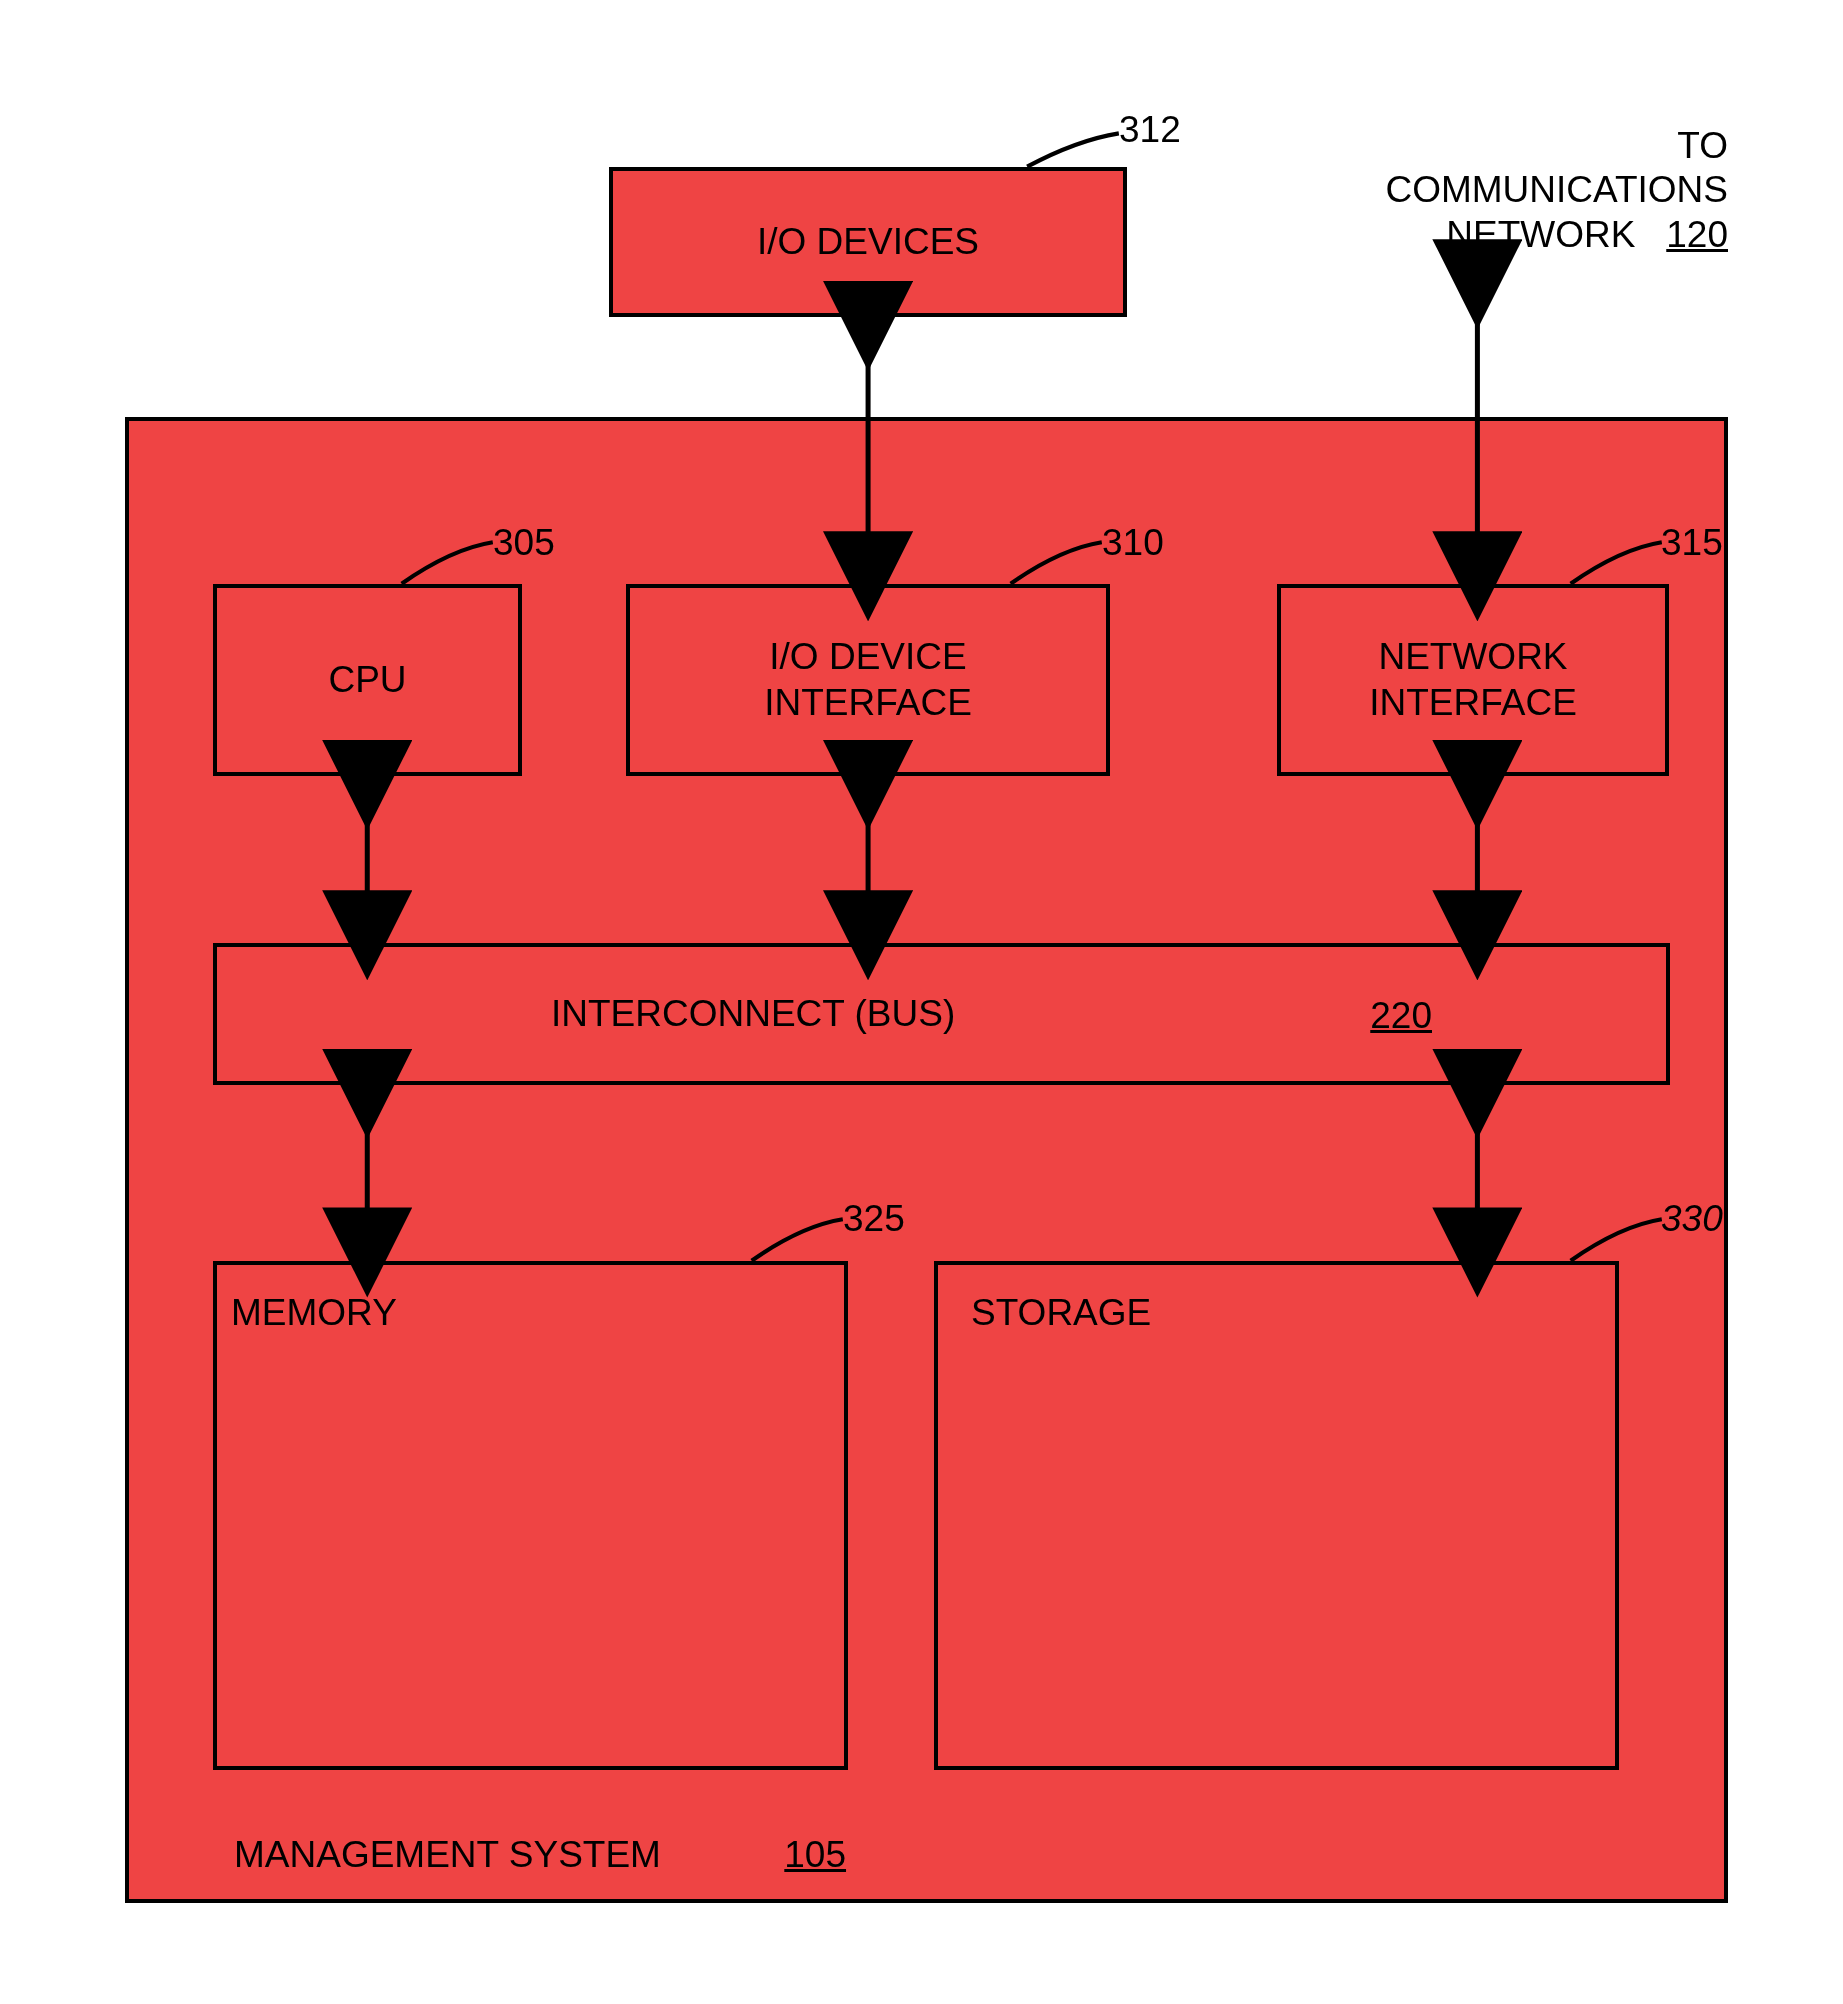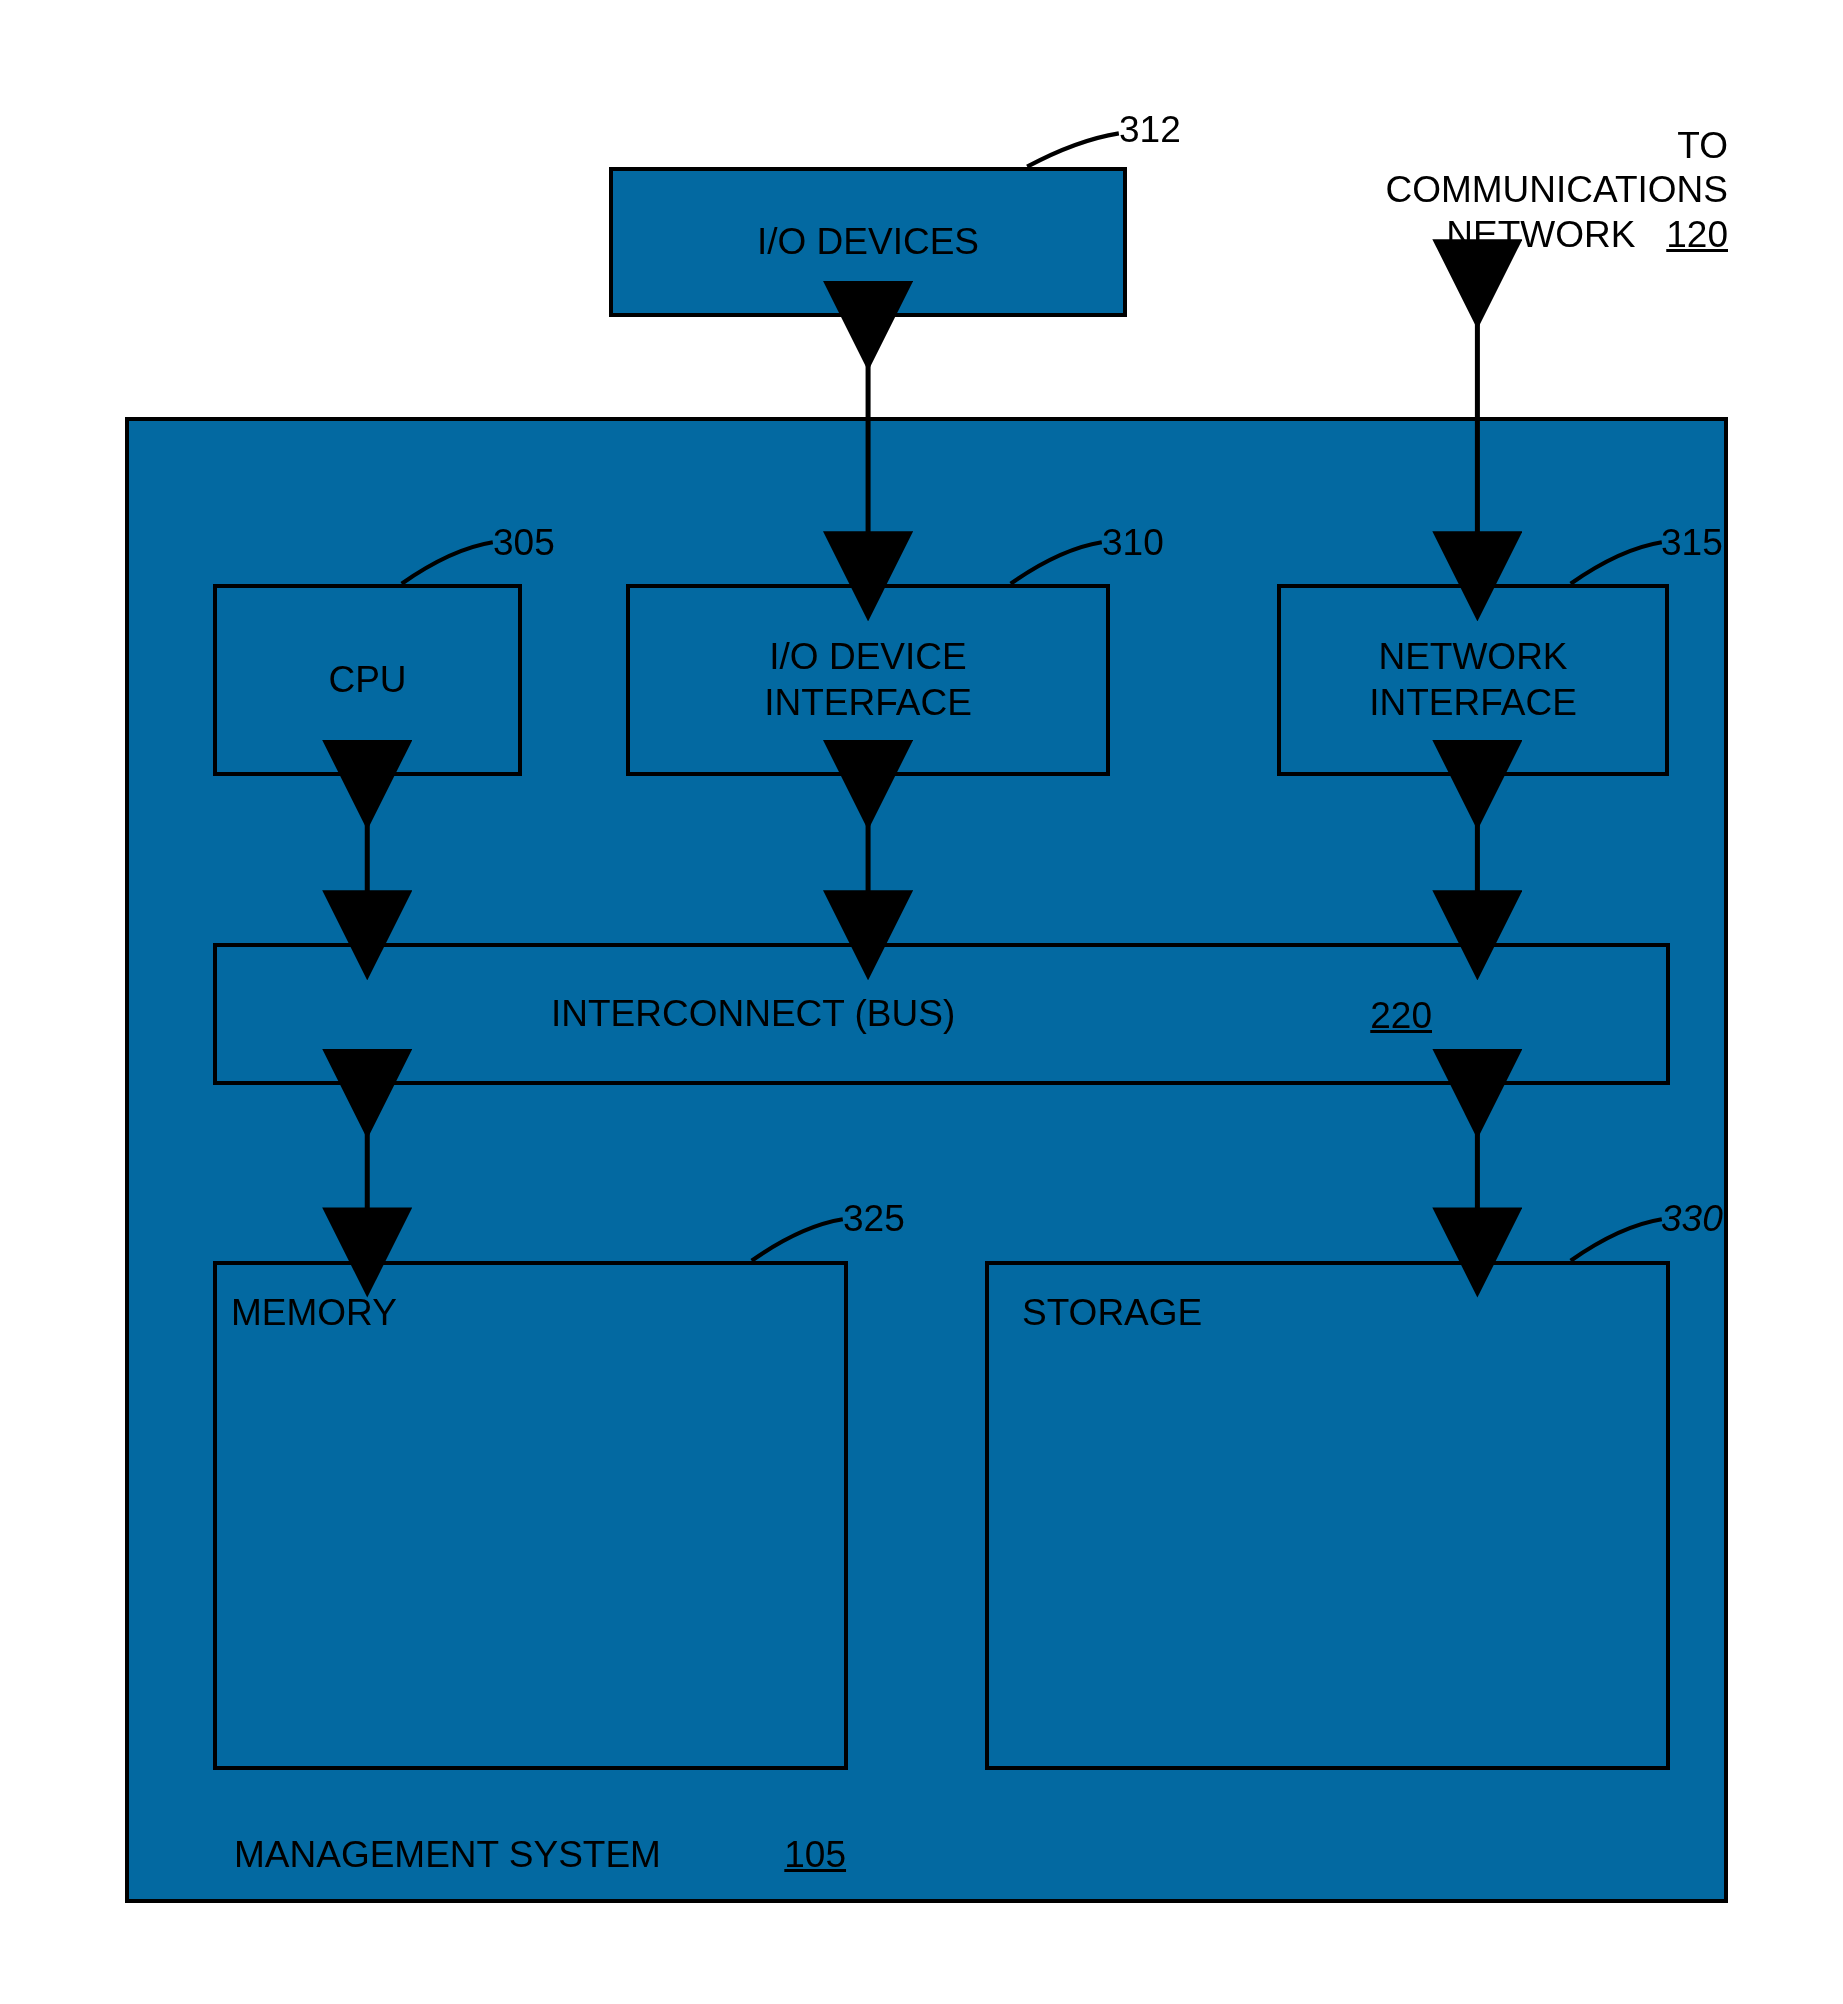--- a/index.html
+++ b/index.html
@@ -11,21 +11,21 @@
   }
   .canvas {
     position: relative;
     width: 1843px;
     height: 2005px;
     background: #fff;
   }
   .box {
     position: absolute;
     border: 4.2px solid #000;
-    background: #0369a1;
+    background: #ef4444;
     display: flex;
     align-items: center;
     justify-content: center;
     text-align: center;
     font-size: 37px;
     line-height: 1.25;
   }
   .label {
     position: absolute;
     font-size: 37px;
@@ -115,21 +115,21 @@
 
 <div class="box" style="left:213px; top:1261px; width:635px; height:509px; display:block; padding:25px 14px;">
   <div style="text-align:left; font-size:37px;">MEMORY</div>
 
 </div>
 <svg class="arrow-svg" style="left:751px; top:1211px; width:167px; height:58px;" viewBox="0 0 200 70" width="167" height="58">
   <path d="M110 10 Q60 18 0 60" stroke="#000" stroke-width="5" fill="none"></path>
 </svg>
 <div class="ref" style="left:843px; top:1198px;">325</div>
 
-<div class="box" style="left:985px; top:1261px; width:685px; height:509px; display:block; padding:25px 33px;">
+<div class="box" style="left:934px; top:1261px; width:685px; height:509px; display:block; padding:25px 33px;">
   <div style="text-align:left; font-size:37px;">STORAGE</div>
 
 </div>
 <svg class="arrow-svg" style="left:1570px; top:1211px; width:167px; height:58px;" viewBox="0 0 200 70" width="167" height="58">
   <path d="M110 10 Q60 18 0 60" stroke="#000" stroke-width="5" fill="none"></path>
 </svg>
 <div class="ref" style="left:1661px; top:1198px;font-style:italic;">330</div>
 
 <div class="label" style="left:234px; top:1833px; width:835px; text-align:left;">
   <span>MANAGEMENT SYSTEM</span>

